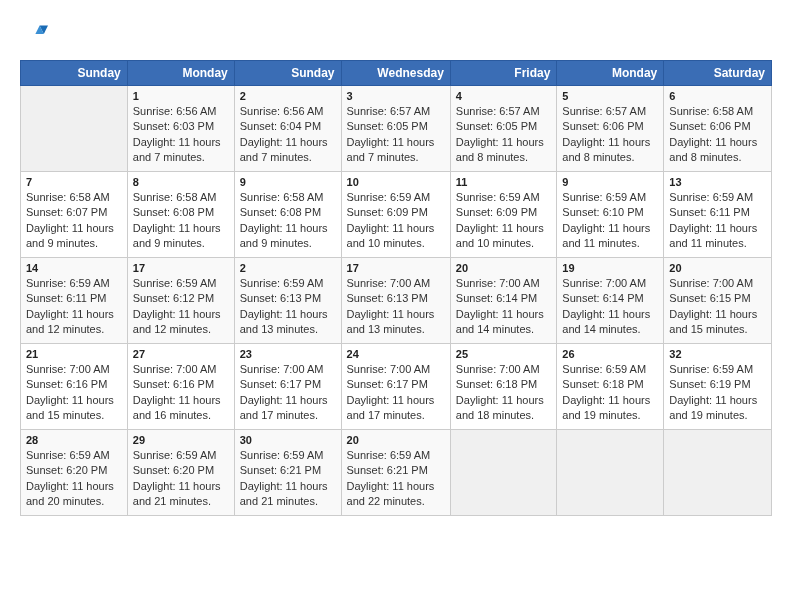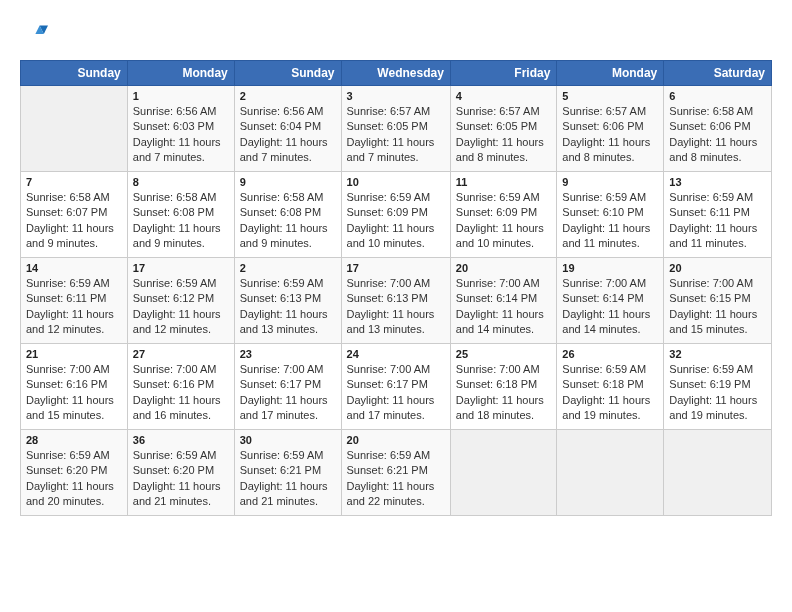--- a/index.html
+++ b/index.html
@@ -323,21 +323,21 @@
         </tr>
         <tr>
           <td>
             <span class="day-number">28</span>
             <div class="day-info" style="white-space: pre-line;">Sunrise: 6:59 AM
 Sunset: 6:20 PM
 Daylight: 11 hours
 and 20 minutes.</div>
           </td>
           <td>
-            <span class="day-number">36</span>
+            <span class="day-number">29</span>
             <div class="day-info" style="white-space: pre-line;">Sunrise: 6:59 AM
 Sunset: 6:20 PM
 Daylight: 11 hours
 and 21 minutes.</div>
           </td>
           <td>
             <span class="day-number">30</span>
             <div class="day-info" style="white-space: pre-line;">Sunrise: 6:59 AM
 Sunset: 6:21 PM
 Daylight: 11 hours

